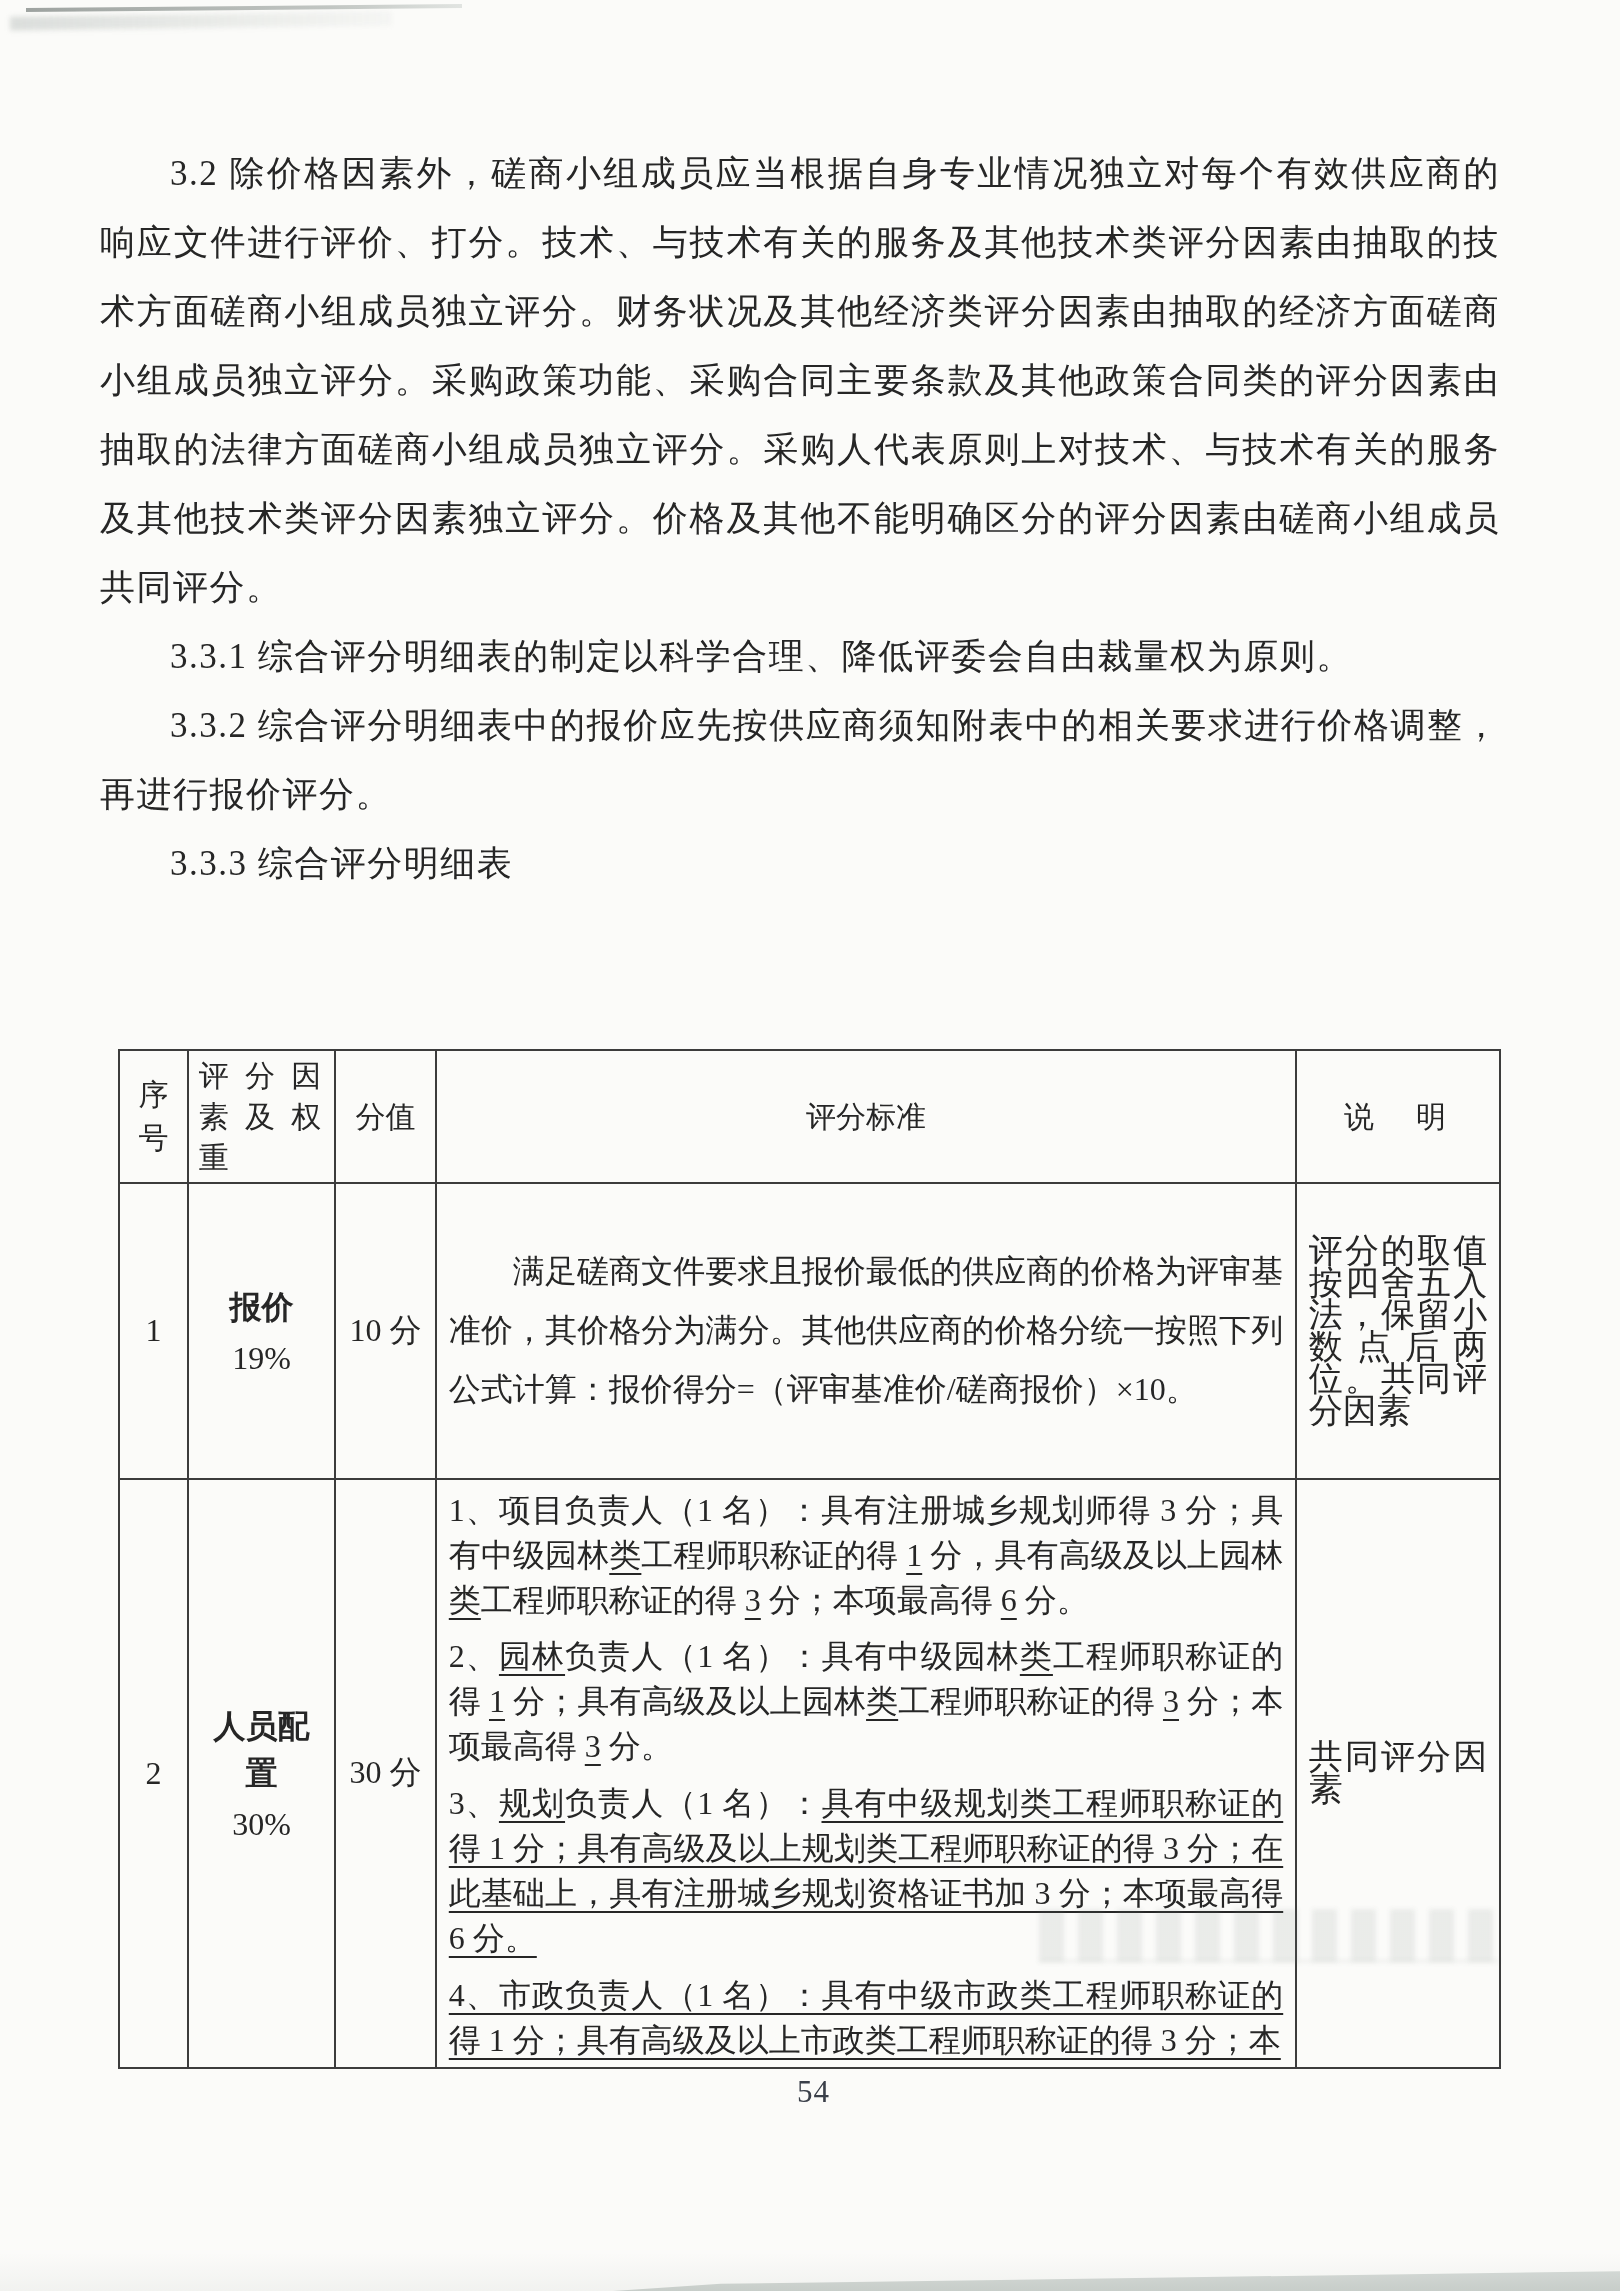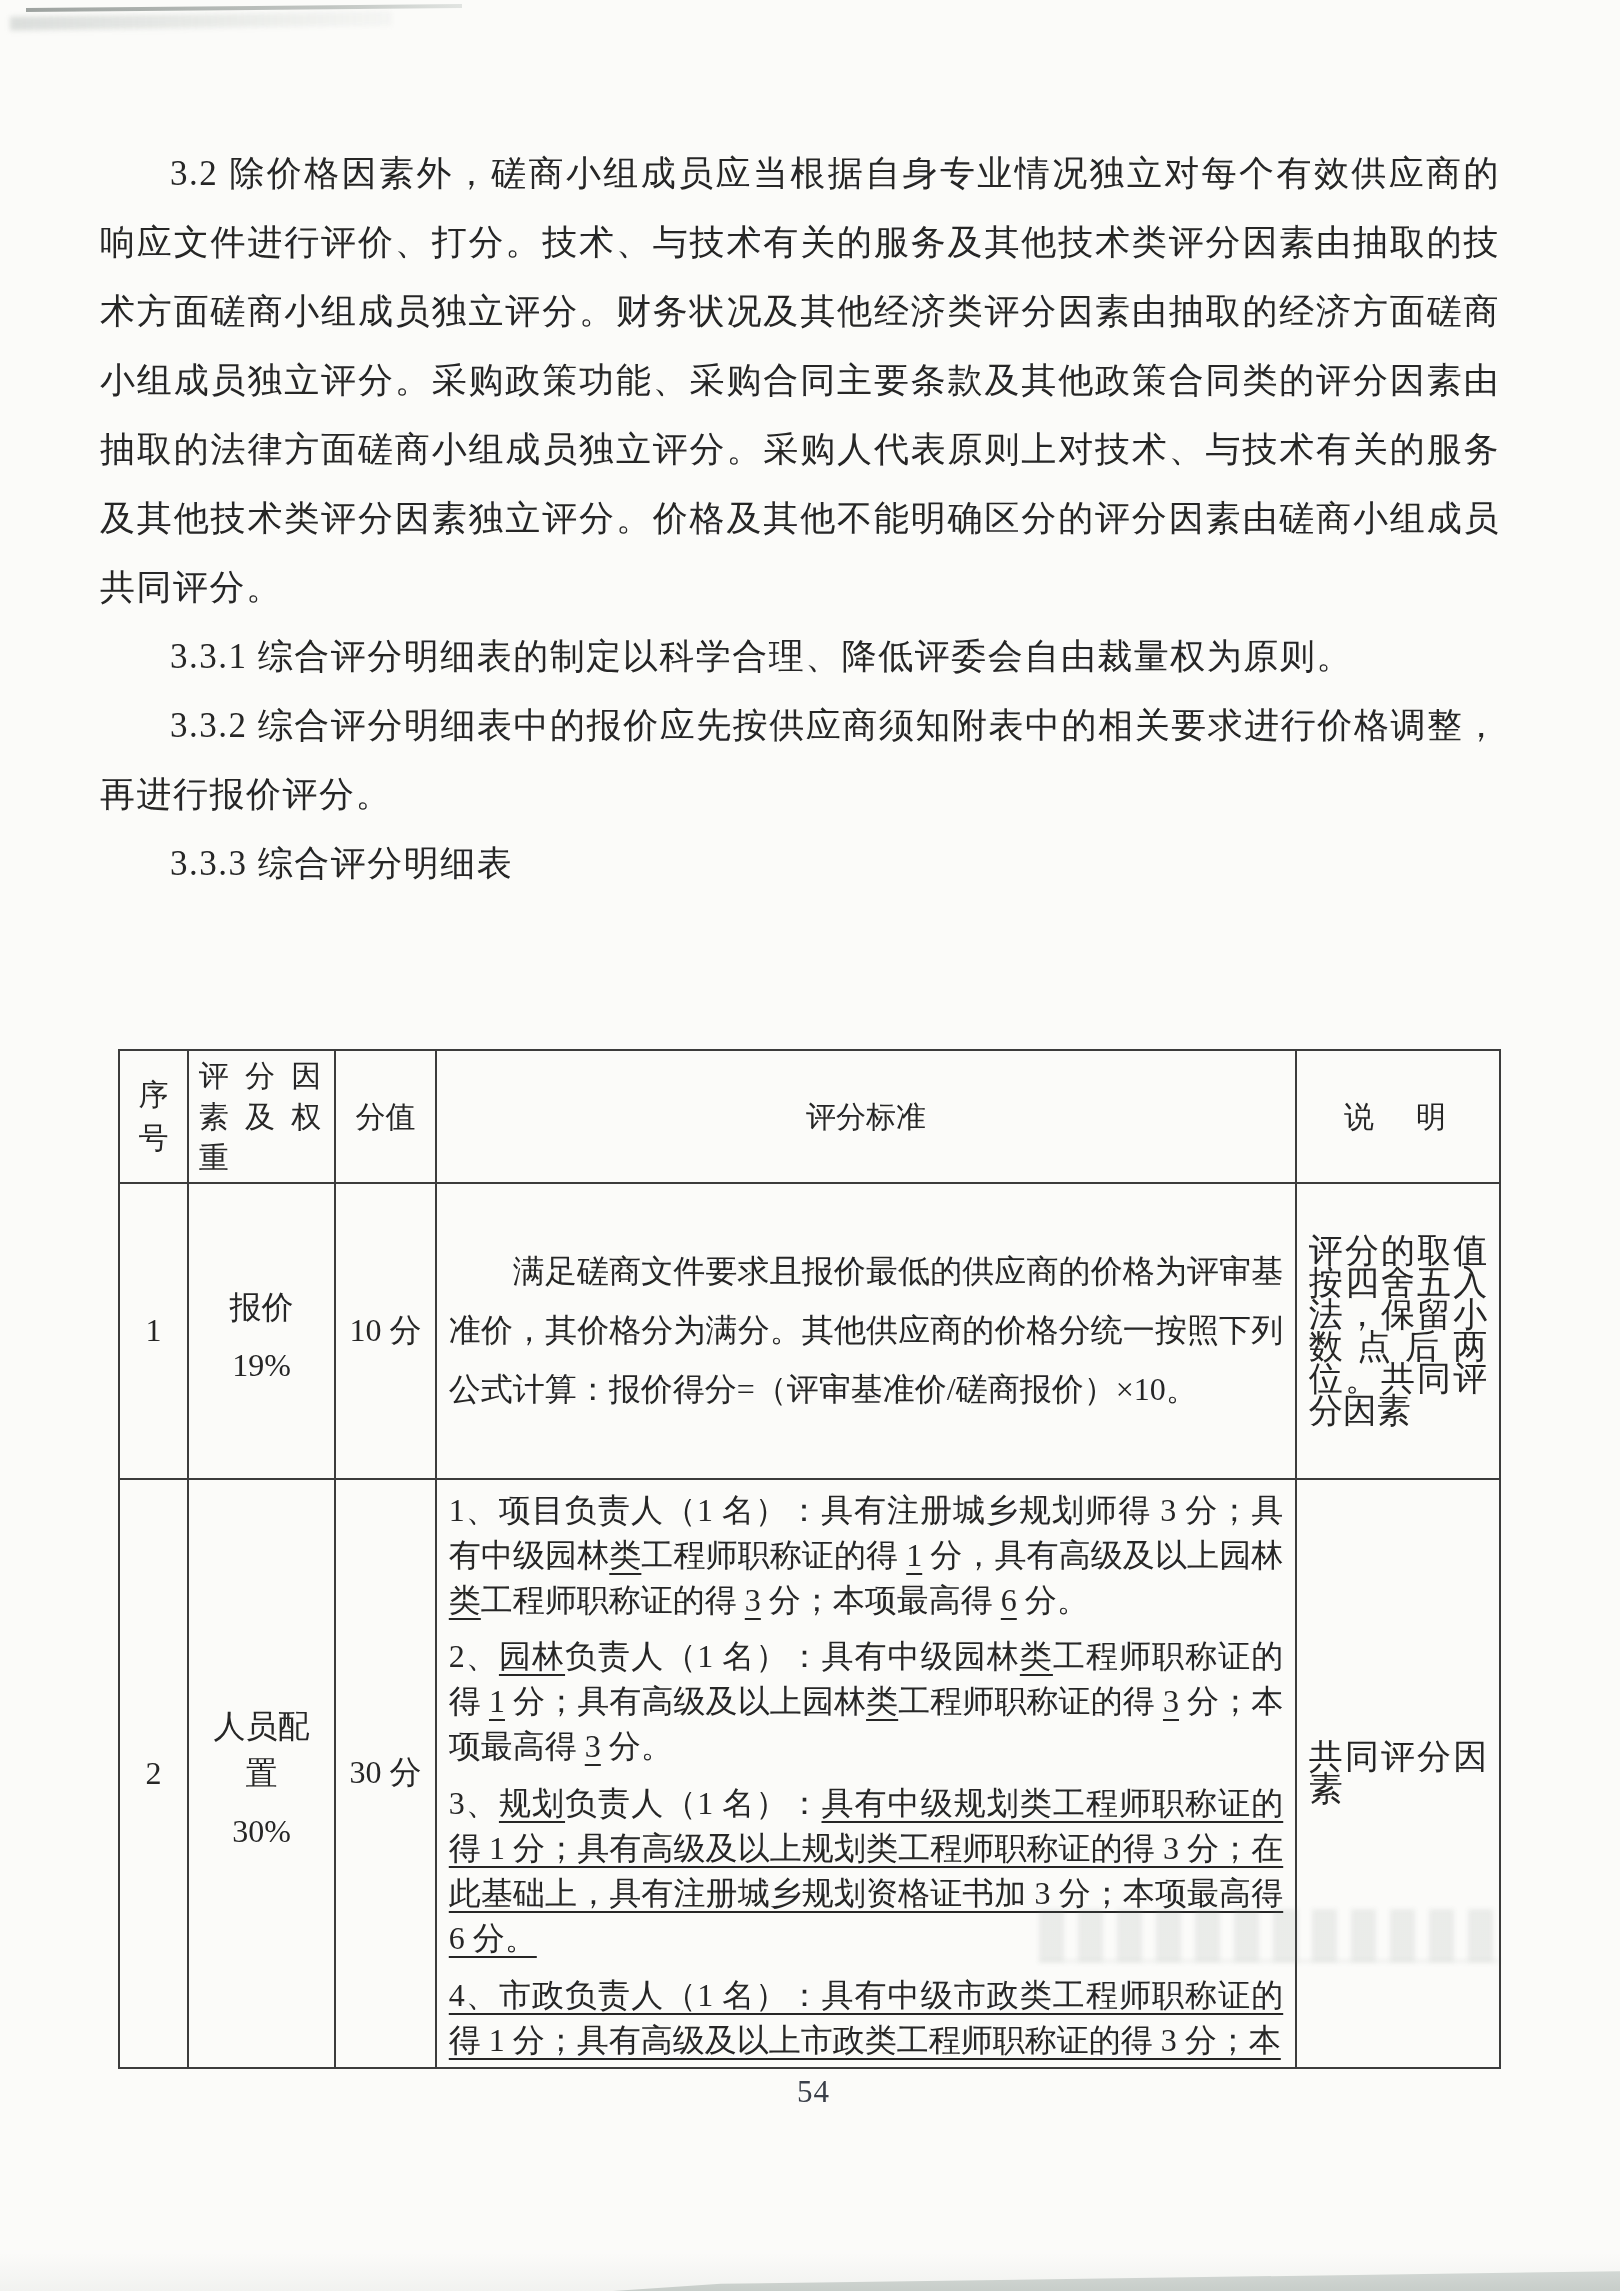--- a/index.html
+++ b/index.html
@@ -42,21 +42,21 @@
   thead tr{height:125px;}
   tr.r1{height:296px;}
   tr.r2{height:586px;}
   th{font-size:30px;line-height:39px;text-align:center;}
   .hdr-no-inner{width:1.2em;margin:0 auto;line-height:43px;}
   .hdr-factor-inner{width:4.5em;margin:0 auto;letter-spacing:.42em;text-align:justify;
     text-align-last:left;line-height:41px;}
   .hdr-note-inner{letter-spacing:.2em;}
   .cell-no{font-size:32px;text-align:center;}
   .cell-factor{font-size:32px;text-align:center;line-height:47px;}
-  .factor-name{margin:11px auto;}
+  .factor-name{margin:4px auto;font-weight:bold;}
   .factor-name.narrow{max-width:3.3em;}
   .cell-score{font-size:32px;text-align:center;white-space:nowrap;}
   .cell-standard{font-size:32px;text-align:justify;padding:3.9px 11.8px;}
   .cell-standard.centered p{margin:0;text-indent:2em;line-height:59px;}
   .cell-standard.listing{vertical-align:top;padding-top:7.8px;}
   .cell-standard.listing p.item{margin:0 0 11.8px 0;line-height:45px;}
   .cell-standard.listing p.item:last-child{margin-bottom:0;}
   .cell-note{font-size:34px;line-height:32px;text-align:justify;padding:3.9px 11.8px;margin-top:44px;}
   .u{text-decoration:underline;text-decoration-thickness:2px;text-underline-offset:6.9px;}
 

